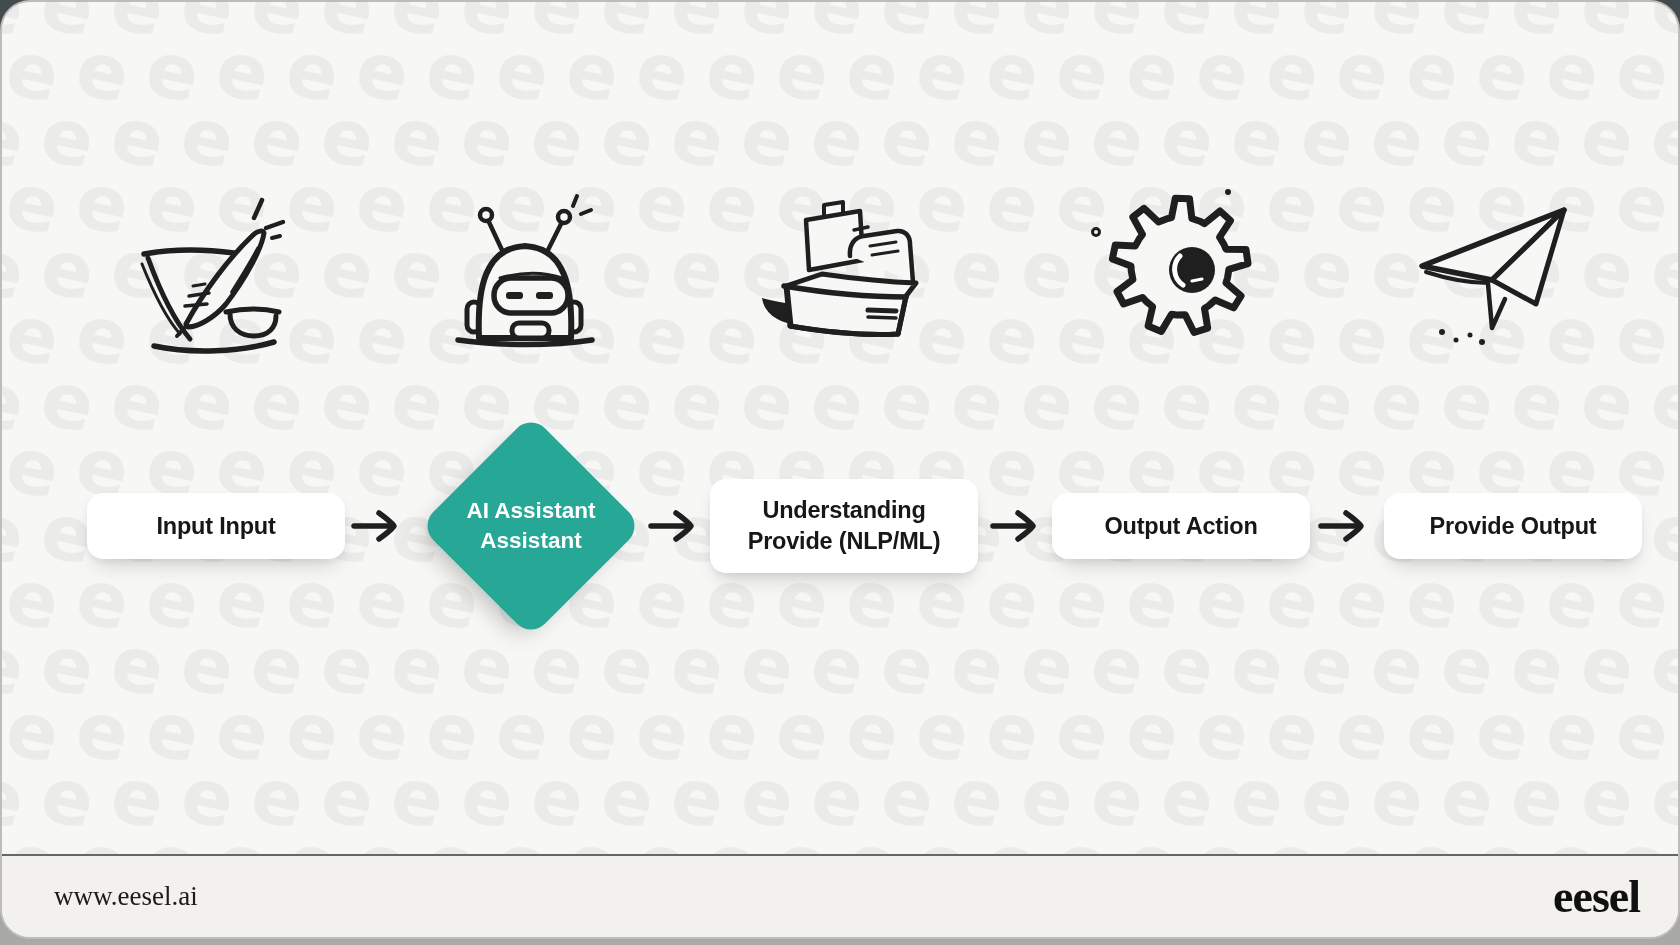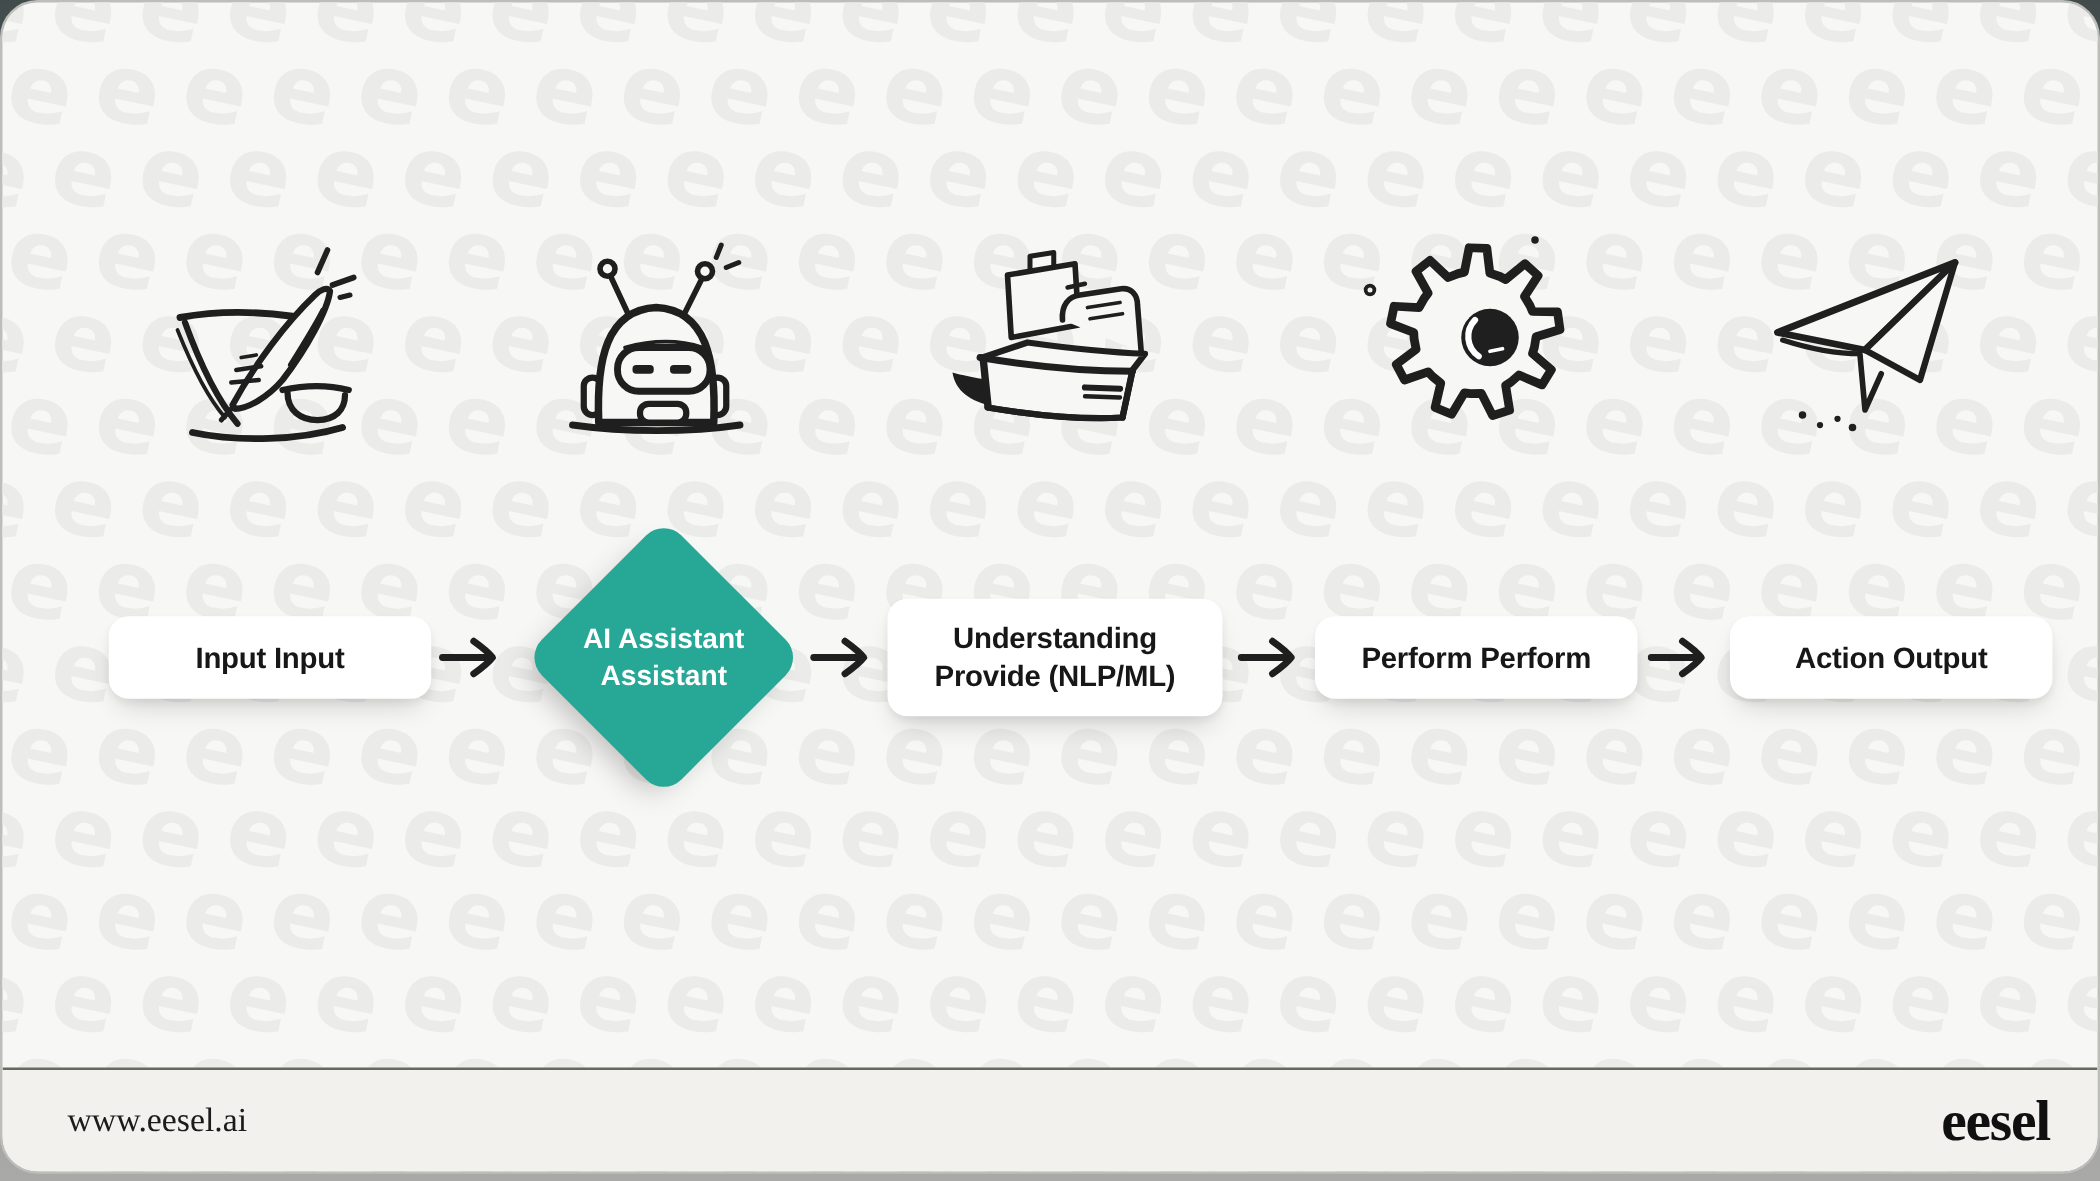--- a/index.html
+++ b/index.html
@@ -530,30 +530,30 @@
   <div class="flow-node" id="node-understanding">
     <span>Understanding Provide (NLP/ML)</span>
   </div>
 
   <svg class="arrow" id="arrow-3" viewBox="0 0 48 36">
     <path class="sk" stroke-width="5.5" d="M3,18 L40,18"></path>
     <path class="sk" stroke-width="5.5" d="M28,5 C35,10 40,14 43,18 C40,22 35,26 28,31"></path>
   </svg>
 
   <div class="flow-node" id="node-perform">
-    <span>Perform Perform</span>
+    <span>Output Action</span>
   </div>
 
   <svg class="arrow" id="arrow-4" viewBox="0 0 48 36">
     <path class="sk" stroke-width="5.5" d="M3,18 L40,18"></path>
     <path class="sk" stroke-width="5.5" d="M28,5 C35,10 40,14 43,18 C40,22 35,26 28,31"></path>
   </svg>
 
   <div class="flow-node" id="node-provide">
-    <span>Action Output</span>
+    <span>Provide Output</span>
   </div>
 
   <div class="footer">
     <span class="site-url">www.eesel.ai</span>
     <span class="brand-logo">eesel</span>
   </div>
 
 </div>
 
 </body></html>

